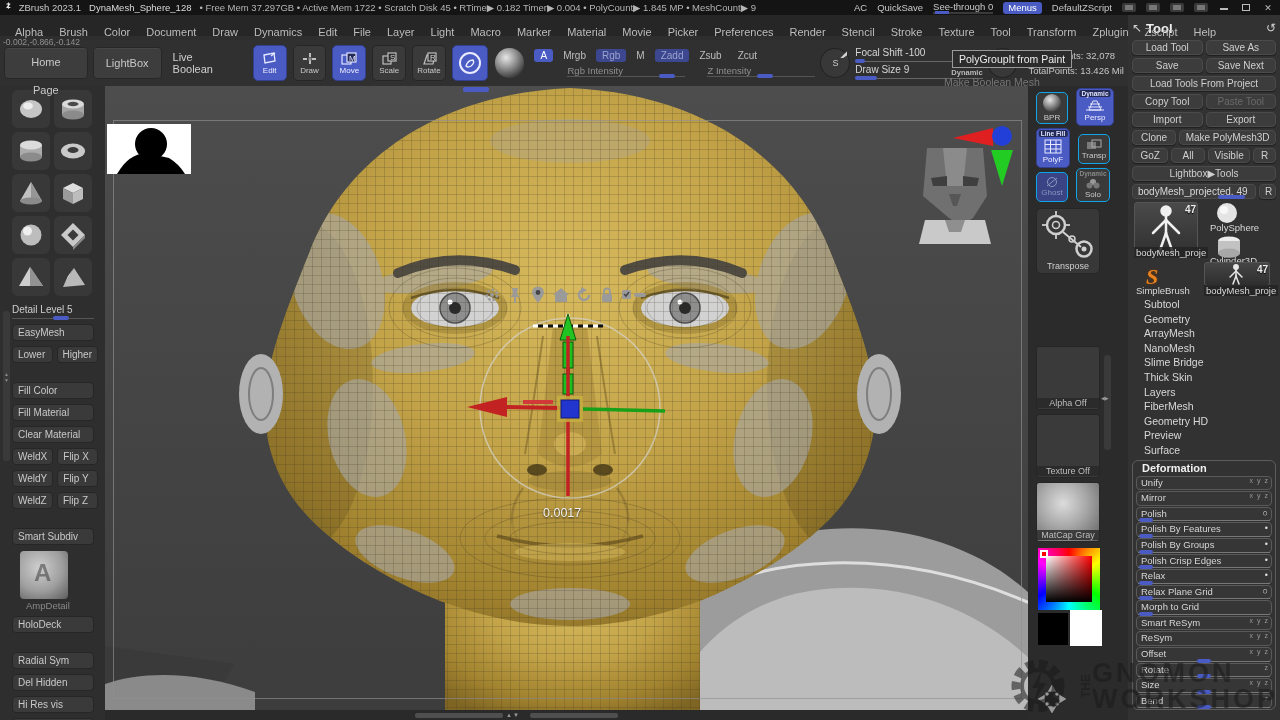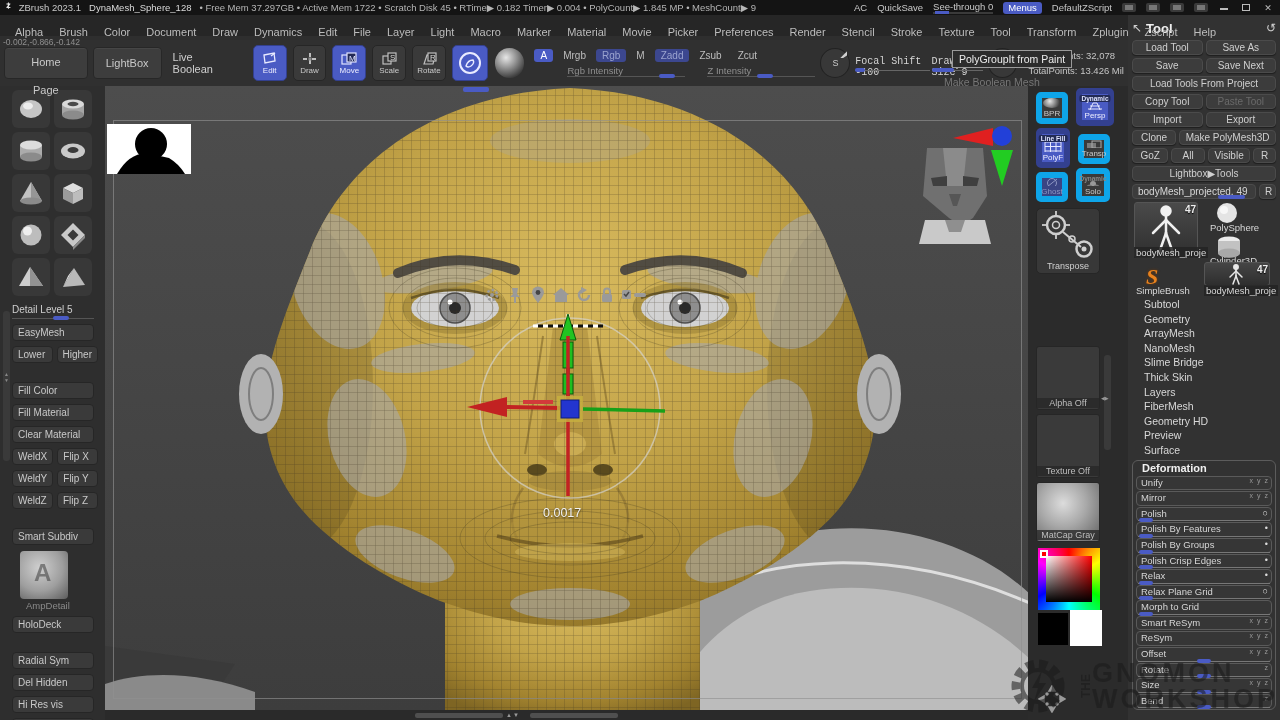--- a/index.html
+++ b/index.html
@@ -47,21 +47,21 @@
   .chip { font-size:10px; padding:1px 6px; border-radius:3px; color:#bdbdbd; }
   .chip.blue { background:#4a5bc4; color:#fff; }
   .chip.dimblue { background:#3c478f; color:#9aa3cf; }
   .hslider { position:relative; width:118px; height:12px; color:#8f8f8f; font-size:9.5px;margin-left:33px; }
   .hslider .trk { position:absolute; left:0; bottom:0; width:100%; height:1px; background:#555; }
   .hslider .kn { position:absolute; bottom:-1px; width:16px; height:4px; background:#4a5bc4; border-radius:2px; }
   .dial { width:30px; height:30px; border-radius:50%; background:#383838; border:1px solid #222;
     color:#ccc; display:flex; align-items:center; justify-content:center; font-size:9px; position:relative; margin:0 5px; }
   .dial:after { content:""; position:absolute; right:2px; top:2px; width:7px; height:7px;
     background:#cfcfcf; clip-path:polygon(100% 0,100% 60%,40% 100%,0 100%,60% 40%); }
-  .fs-group { width:128px; display:flex; flex-direction:row; gap:2px;font-family:Liberation Mono, monospace; }
+  .fs-group { width:128px; display:flex; flex-direction:column; gap:2px; }
   .fs-sl { position:relative; color:#d6d6d6; font-size:10px; height:15px; }
   .fs-sl .trk { position:absolute; left:0; bottom:0; width:100%; height:1px; background:#666; }
   .fs-sl .fill { position:absolute; left:0; bottom:-1px; height:4px; background:#4a5bc4; border-radius:2px; }
   .fs-sl .dyn { position:absolute; right:0; bottom:2px; font-size:7.5px; font-weight:bold; color:#bbb; }
   .pts { display:flex; flex-direction:column; gap:4px; margin-left:6px; color:#c5c5c5; font-size:9.5px; white-space:nowrap; }
   .tooltip { position:absolute; left:952px; top:50px; background:#2c2c2c; border:1px solid #9a9a9a;
     color:#ececec; font-size:10.5px; padding:2px 6px; z-index:60; white-space:nowrap; }
   .ghostlbl { position:absolute; left:944px; top:76px; color:#767676; font-size:10.5px; z-index:59; white-space:nowrap; }
 
   
@@ -90,21 +90,21 @@
   .gizmo-row svg { display:block; }
   .silhouette { position:absolute; left:2px; top:38px; width:84px; height:50px; background:#fff; z-index:14; }
   .bottomstrip { position:absolute; left:105px; top:710px; width:927px; height:10px; background:#2a2a2a; z-index:20; }
   .bottomstrip .h1,.bottomstrip .h2 { position:absolute; top:3px; height:5px; width:88px; background:#4f4f4f; border-radius:2px; }
   .bottomstrip .h1 { left:310px; } .bottomstrip .h2 { left:425px; }
   .bottomstrip .arr { position:absolute; left:401px; top:2px; color:#9a9a9a; font-size:6px; letter-spacing:1px; }
 
   
   .rightshelf { position:absolute; left:1028px; top:40px; width:100px; height:680px; background:#2b2b2b; z-index:22; }
   .shelf-top { position:absolute; left:8px; top:8px; display:flex; gap:6px; }
-  .shelfbtn { background:#3a3a3a; border:6px solid #0ea5e9; border-radius:5px; color:#c9c9c9;
+  .shelfbtn { background:#3a3a3a; border:1px solid #0ea5e9; border-radius:5px; color:#c9c9c9;
     display:flex; flex-direction:column; align-items:center; justify-content:center; font-size:8px; gap:1px; position:relative; }
   .shelfbtn.blue { background:#4a5bc4; border-color:#33408f; color:#eef; }
   .shelfbtn.dimblue { background:#3a4484; color:#8d96c2; }
   .minitag { font-size:6.5px; font-weight:bold; color:#dfe4ff; background:#222a55; border-radius:2px; padding:0 2px; position:absolute; top:1px; left:50%; transform:translateX(-50%); white-space:nowrap; }
   .minitag.plain { background:transparent; color:#888; }
   .bigshelf { position:absolute; left:8px; width:64px; background:#383838; border:1px solid #262626; border-radius:5px;
     color:#cfcfcf; font-size:9px; text-align:center; }
   .thumbbox { position:absolute; left:8px; width:64px; background:#3a3a3a; border:1px solid #262626; border-radius:3px;
     color:#bdbdbd; font-size:9px; text-align:center;text-decoration:underline; }
   .thumbbox .lbl { position:absolute; bottom:1px; left:0; right:0; background:rgba(40,40,40,.8); font-size:9px; }

